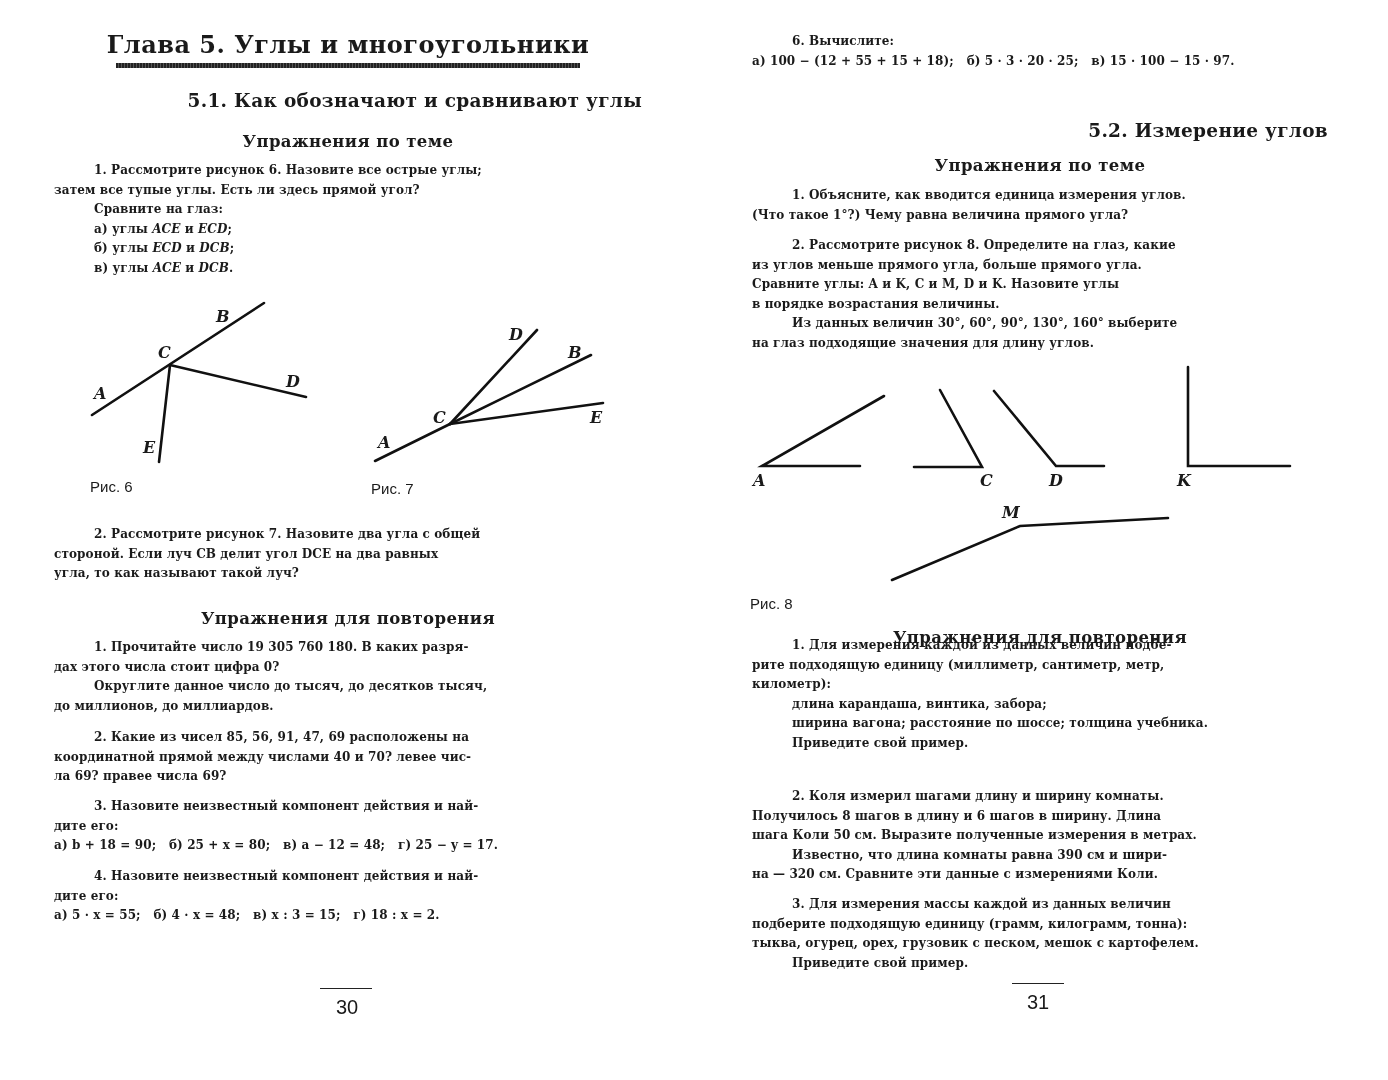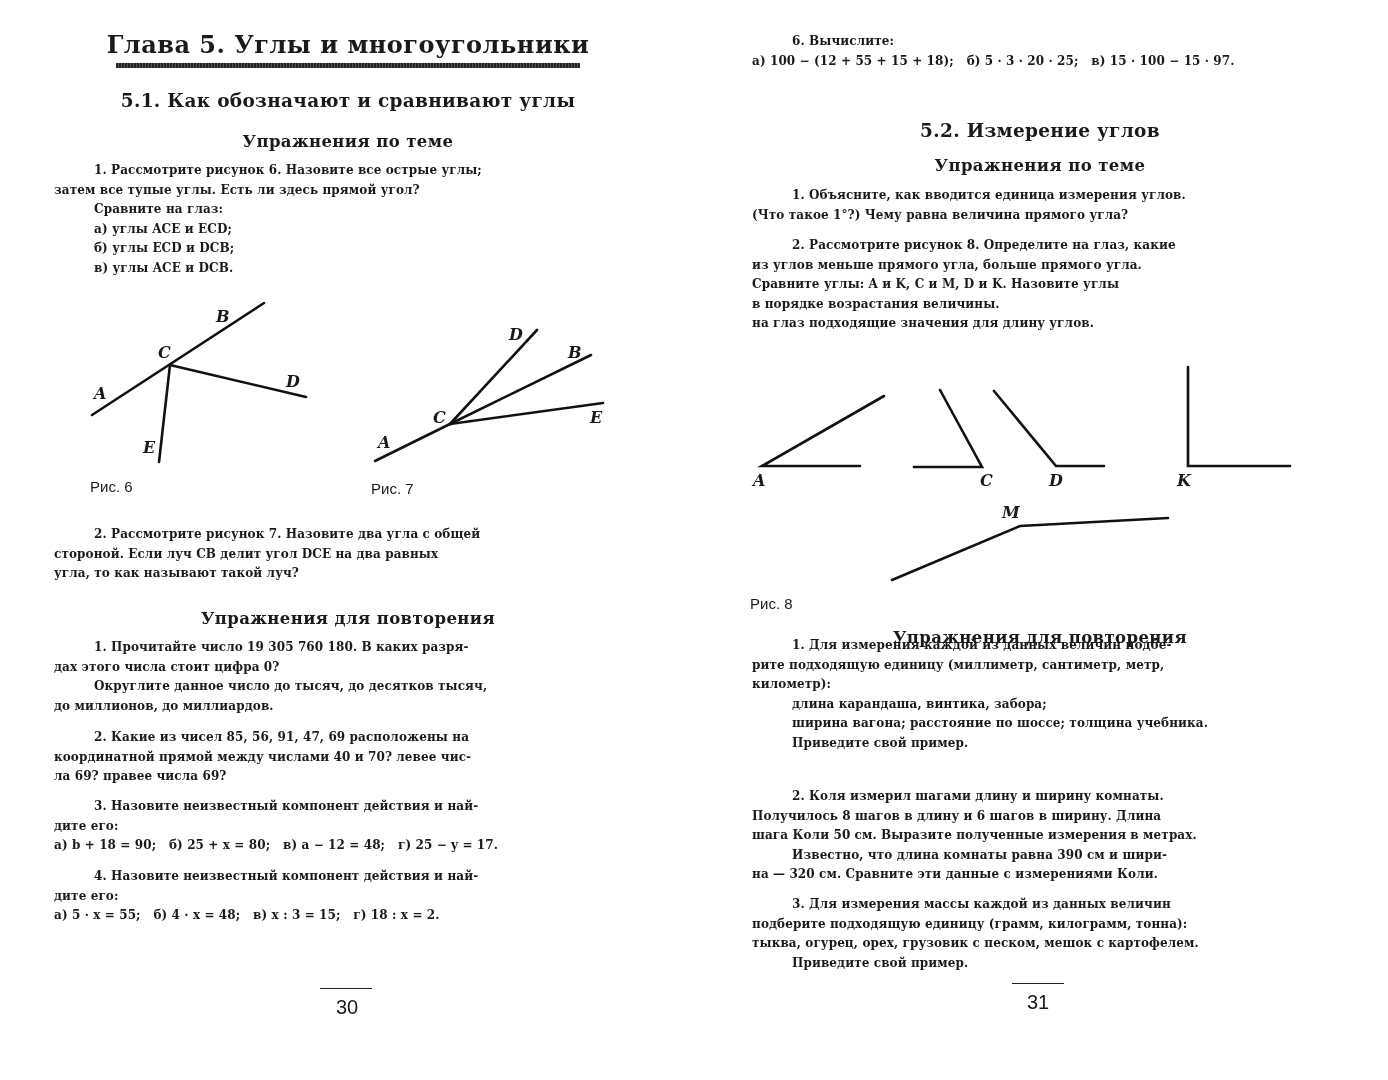--- a/index.html
+++ b/index.html
@@ -8,24 +8,24 @@
   .page { position:absolute; top:0; height:1080px; }
   #page-left { left:54px; width:588px; }
   #page-right { left:752px; width:576px; }
   .abs { position:absolute; left:0; right:0; }
   .p { font-size:12px; line-height:19.6px; text-align:justify; font-weight:bold; letter-spacing:0.1px; }
   .p .ind { display:inline-block; width:40px; }
   .indent-block { padding-left:40px; }
   .chapter { font-size:24px; font-weight:bold; text-align:center; letter-spacing:0.5px; }
   .chapter-rule { position:absolute; left:62px; width:464px; height:5px; background:#333;
                   background-image:repeating-linear-gradient(90deg,#222 0 2px,#555 2px 3px); }
-  .sec { font-size:18.5px; font-weight:bold; text-align:center; letter-spacing:0.3px; }
+  .sec { font-size:18.5px; font-weight:bold; text-align:right; letter-spacing:0.3px; }
   .subsec { font-size:16.5px; font-weight:bold; text-align:center; letter-spacing:0.4px; }
   .num { font-weight:bold; }
-  .m { }
+  .m { font-style:italic; }
   .cap { font-family:"Liberation Sans", sans-serif; font-size:15px; font-weight:normal; }
   .pageno { font-family:"Liberation Sans", sans-serif; font-size:20px; text-align:center; }
   .pageno-rule { position:absolute; height:1px; background:#222; width:52px; }
   .fig-label { font-family:"DejaVu Serif", serif; font-style:italic; font-weight:bold; font-size:16px; fill:#1a1a1a; }
   svg line, svg polyline { stroke:#111; stroke-width:2.6; fill:none; stroke-linecap:round; }
   .line { display:block; white-space:nowrap; }
   .eqline { display:block; white-space:pre; }
 </style>
 </head>
 <body>
@@ -126,20 +126,21 @@
   <div class="abs p" style="top:186px;">
     <span class="line"><span class="ind"></span><span class="num">1.</span> <span>Объясните, как вводится единица измерения углов.</span></span>
     <span class="line">(Что такое 1°?) Чему равна величина прямого угла?</span>
   </div>
 
   <div class="abs p" style="top:236px;">
     <span class="line"><span class="ind"></span><span class="num">2.</span> <span>Рассмотрите рисунок 8. Определите на глаз, какие</span></span>
     <span class="line">из углов меньше прямого угла, больше прямого угла.</span>
     <span class="line">Сравните углы: A и K, C и M, D и K. Назовите углы</span>
     <span class="line">в порядке возрастания величины.</span>
+    <span class="line"><span class="ind"></span><span>Из данных величин 30°, 60°, 90°, 130°, 160° выберите</span></span>
     <span class="line">на глаз подходящие значения для длину углов.</span>
   </div>
 
   <svg style="position:absolute; left:-752px; top:0;" width="1388" height="620">
     <g>
       <polyline points="884,396 762,466 860,466"></polyline>
       <text class="fig-label" x="753" y="486">A</text>
     </g>
     <g>
       <polyline points="914,467 982,467 940,390"></polyline>

